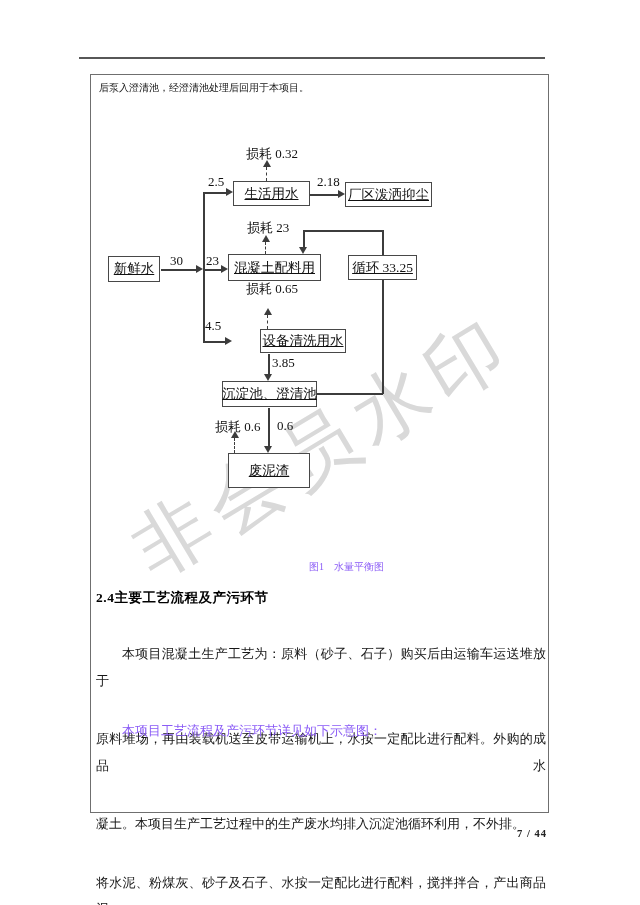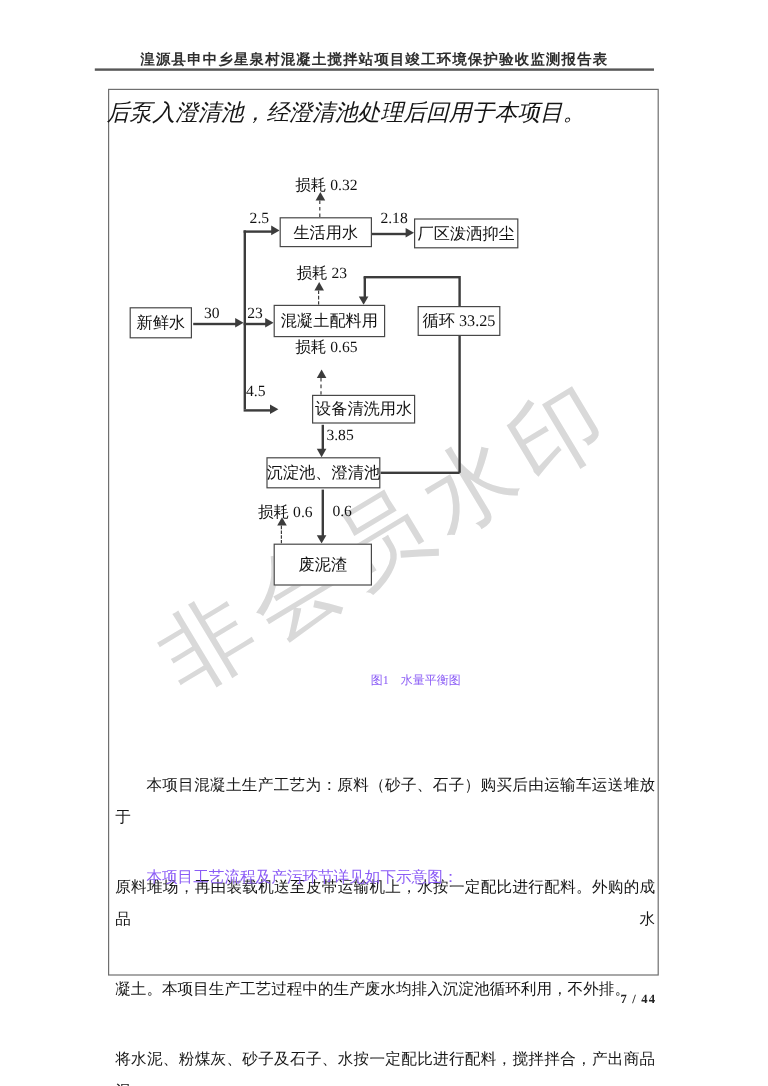--- a/index.html
+++ b/index.html
@@ -12,26 +12,26 @@
   .hdr-rule{position:absolute;left:79px;top:57px;width:466px;height:0;border-top:2px solid #575757;z-index:2;}
 
   
   .watermark{position:absolute;left:323px;top:448px;transform:translate(-50%,-50%) rotate(-31deg);
              font-size:76px;letter-spacing:9px;color:#d9d9d9;white-space:nowrap;z-index:1;font-weight:500;}
 
   
   .content-box{position:absolute;left:90px;top:74px;width:457px;height:737px;
                border:1.5px solid #6f6f6f;z-index:2;}
 
-  .intro{position:absolute;left:89px;top:81px;font-size:19px;color:#161616;z-index:3;white-space:nowrap;font-style:italic;}
+  .intro{position:absolute;left:99px;top:81px;font-size:10px;color:#161616;z-index:3;white-space:nowrap;}
 
   
   .dbox{position:absolute;border:1.5px solid #484848;background:#fff;display:flex;
         align-items:center;justify-content:center;font-size:13.5px;color:#111;
-        white-space:nowrap;z-index:4;box-sizing:border-box;}
+        white-space:nowrap;z-index:4;box-sizing:border-box;text-decoration:underline;}
   .b-fresh   {left:108px;top:256px;width:52px;height:26px;}
   .b-domestic{left:233px;top:181px;width:77px;height:25px;}
   .b-dust    {left:345px;top:182px;width:87px;height:25px;}
   .b-batching{left:228px;top:254px;width:93px;height:27px;}
   .b-recycle {left:348px;top:255px;width:69px;height:25px;}
   .b-washing {left:232px;top:329px;width:86px;height:24px;margin-left:28px;}
   .b-sediment{left:222px;top:381px;width:95px;height:26px;}
   .b-sludge  {left:228px;top:453px;width:82px;height:35px;}
 
   
@@ -104,21 +104,20 @@
          font-size:13px;color:#8b5cf6;z-index:3;}
 
   .footer{position:absolute;left:517px;top:828px;font-size:10.5px;font-weight:bold;
           color:#222;z-index:2;letter-spacing:1px;text-align:center;}
 </style>
 </head>
 <body>
 
 <div class="page">
 
-  <div class="hdr-title">湟源县申中乡星泉村混凝土搅拌站项目竣工环境保护验收监测报告表</div>
   <div class="hdr-rule"></div>
 
   <div class="watermark">非会员水印</div>
 
   <div class="content-box"></div>
 
   <div class="intro">后泵入澄清池，经澄清池处理后回用于本项目。</div>
 
   <div class="vl ln-trunk"></div>
   <div class="hl ln-dom-in"></div>
@@ -168,20 +167,21 @@
   <span class="dlabel l-30">30</span>
   <span class="dlabel l-23">23</span>
   <span class="dlabel l-loss065">损耗 0.65</span>
   <span class="dlabel l-45">4.5</span>
   <span class="dlabel l-385">3.85</span>
   <span class="dlabel l-loss06">损耗 0.6</span>
   <span class="dlabel l-06">0.6</span>
 
   <div class="fig-caption">图1　水量平衡图</div>
 
+  <div class="sec-heading">2.4主要工艺流程及产污环节</div>
 
   <div class="para">
     <div class="para-line first">本项目混凝土生产工艺为：原料（砂子、石子）购买后由运输车运送堆放于</div>
     <div class="para-line">原料堆场，再由装载机送至皮带运输机上，水按一定配比进行配料。外购的成品水</div>
     <div class="para-line last">凝土。本项目生产工艺过程中的生产废水均排入沉淀池循环利用，不外排。</div>
     <div class="para-line">将水泥、粉煤灰、砂子及石子、水按一定配比进行配料，搅拌拌合，产出商品混</div>
   </div>
 
   <div class="para2">本项目工艺流程及产污环节详见如下示意图：</div>
 

